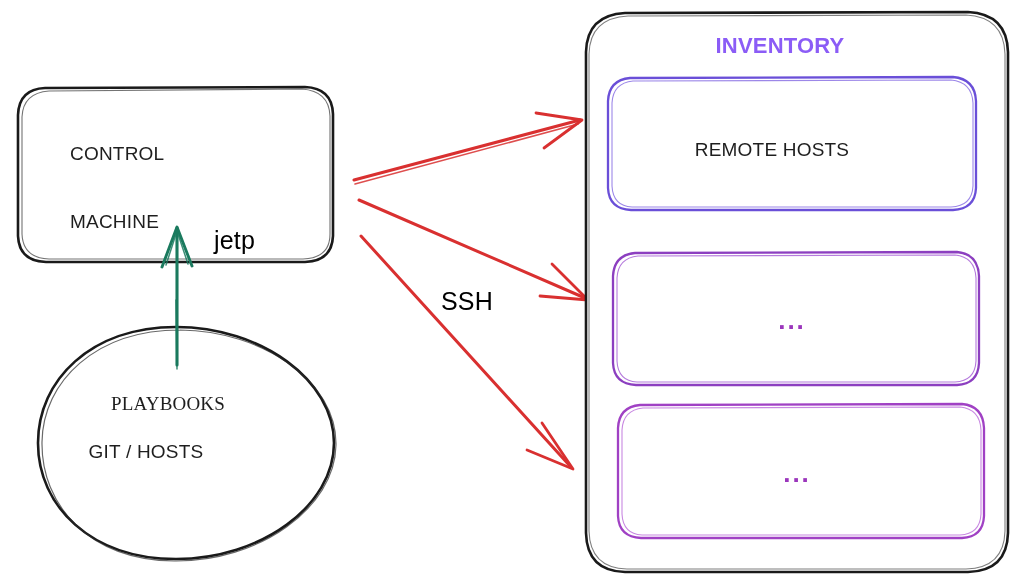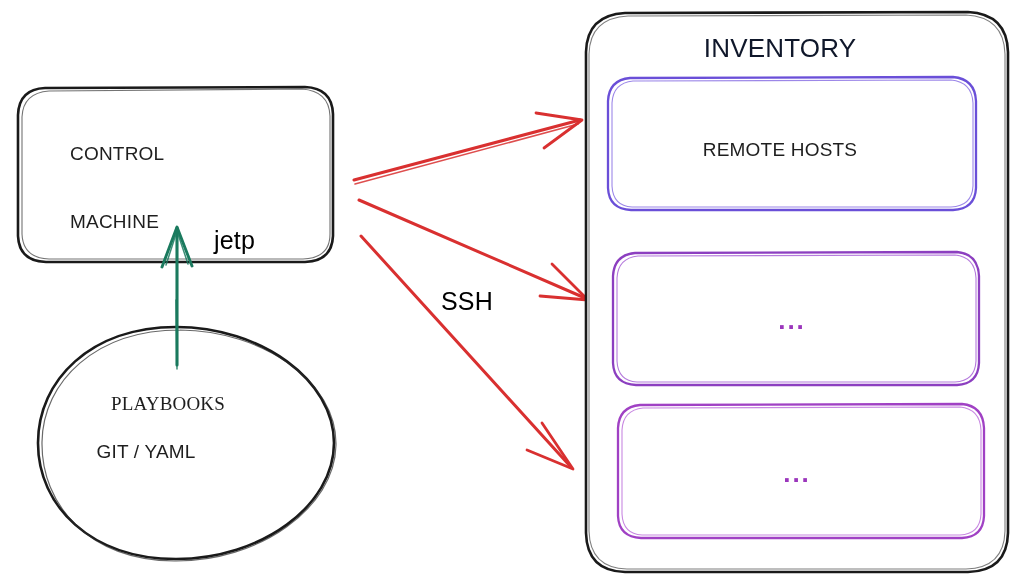--- a/index.html
+++ b/index.html
@@ -26,23 +26,23 @@
     line-height: 1.22;
     letter-spacing: 0.2px;
     user-select: none;
   }
   .lbl-dark {
     color: #1e1e1e;
     font-size: 19px;
     font-weight: 400;
   }
   .lbl-inventory {
-    color: #0f172a;
-    font-size: 26px;
-    font-weight: 400;
+    color: #8b5cf6;
+    font-size: 22px;
+    font-weight: 700;
   }
   .lbl-blue {
     color: #000000;
     font-size: 25px;
     font-weight: 400;
   }
   .lbl-dots {
     color: #9b36bc;
     font-size: 26px;
     font-weight: 700;
@@ -116,23 +116,23 @@
 </svg>
 
 <div class="lbl lbl-dark" style="left:70px; top:142px;">CONTROL</div>
 
 <div class="lbl lbl-dark" style="left:70px; top:175px;margin-top:35px;">MACHINE</div>
 
 <div class="lbl lbl-blue" style="left:214px; top:225px;">jetp</div>
 
 <div class="lbl lbl-dark center" style="left:168px; top:392px;font-family:Liberation Serif, serif;">PLAYBOOKS</div>
 
-<div class="lbl lbl-dark center" style="left:146px; top:440px;">GIT / YAML</div>
+<div class="lbl lbl-dark center" style="left:146px; top:440px;">GIT / HOSTS</div>
 
 <div class="lbl lbl-blue" style="left:441px; top:286px;">SSH</div>
 
 <div class="lbl lbl-inventory center" style="left:780px; top:33px;">INVENTORY</div>
 
-<div class="lbl lbl-dark center" style="left:772px; top:138px;margin-left:8px;">REMOTE HOSTS</div>
+<div class="lbl lbl-dark center" style="left:772px; top:138px;">REMOTE HOSTS</div>
 
 <div class="lbl lbl-dots center" style="left:792px; top:305px;">...</div>
 
 <div class="lbl lbl-dots center" style="left:797px; top:458px;">...</div>
 
 </body></html>

